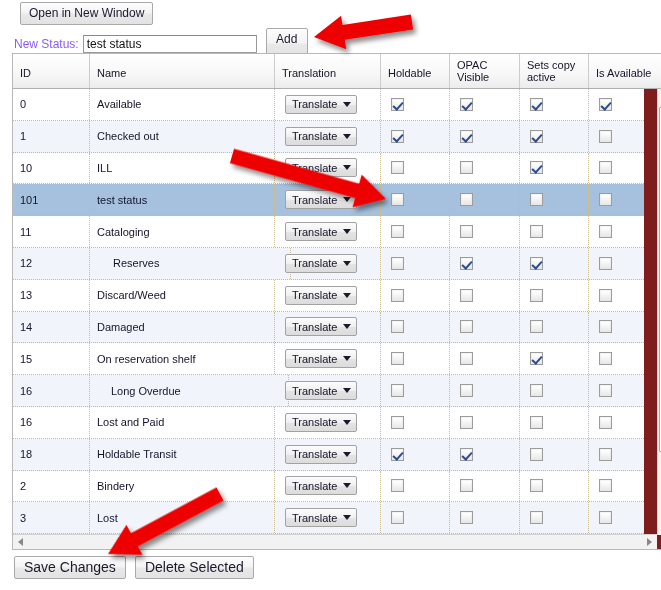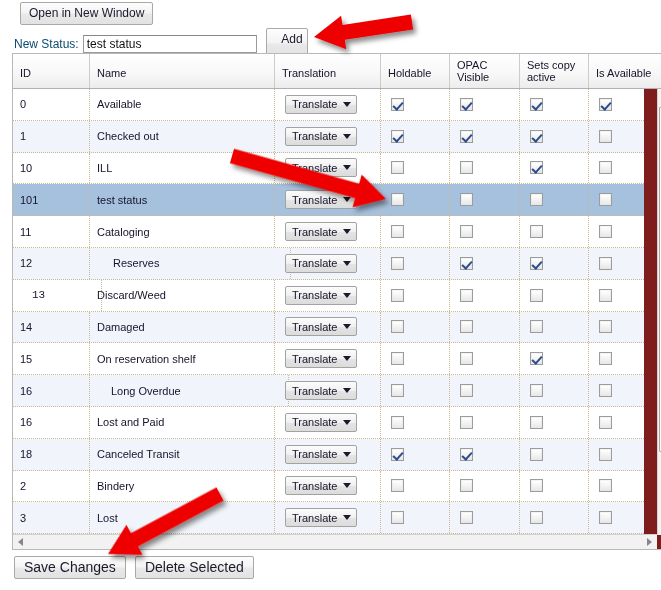--- a/index.html
+++ b/index.html
@@ -44,41 +44,41 @@
     padding: 2px 8px 3px 8px;
   }
   #new-status-row {
     position: absolute;
     left: 14px; top: 28px;
     display: flex;
     align-items: center;
   }
   #new-status-label {
     font-size: 12px;
-    color: #0c4a6e;
+    color: #8b5cf6;
     margin-right: 4px;
     white-space: nowrap;
   }
   #new-status-input {
     width: 174px;
     height: 18px;
     box-sizing: border-box;
     border: 1px solid #9a9a9a;
     border-top-color: #888;
     background: #ffffff;
     font-family: "Liberation Sans", sans-serif;
     font-size: 12px;
     color: #111;
     padding: 1px 3px;
     outline: none;
   }
   #add-btn {
     margin-left: 9px;
     width: 42px;
-    text-align: right;
+    text-align: center;
     padding: 2px 4px 11px 4px;
   }
 
   
   #grid {
     position: absolute;
     left: 12px; top: 53px;
     width: 661px;
     height: 497px;
     border: 1px solid #b8b8b8;
@@ -435,21 +435,21 @@
           <span class="cb on"></span>
         </div>
         <div class="cell ctr" style="left: 507px; width: 69px;">
           <span class="cb on"></span>
         </div>
         <div class="cell ctr" style="left: 576px; width: 68px; border-right: none;">
           <span class="cb"></span>
         </div>
       </div>
       <div class="row">
-        <div class="cell" style="left: 12px; width: 77px; font-family: Liberation Mono, monospace;">13</div>
+        <div class="cell" style="left: 0px; width: 77px;">13</div>
         <div class="cell" style="left: 77px; width: 185px;">Discard/Weed</div>
         <div class="cell" style="left: 262px; width: 106px;">
           <div class="translate-btn">
             <span>Translate</span>
             <span class="caret"></span>
           </div>
         </div>
         <div class="cell ctr" style="left: 368px; width: 69px;">
           <span class="cb"></span>
         </div>
@@ -546,21 +546,21 @@
         </div>
         <div class="cell ctr" style="left: 507px; width: 69px;">
           <span class="cb"></span>
         </div>
         <div class="cell ctr" style="left: 576px; width: 68px; border-right: none;">
           <span class="cb"></span>
         </div>
       </div>
       <div class="row alt">
         <div class="cell" style="left: 0px; width: 77px;">18</div>
-        <div class="cell" style="left: 77px; width: 185px;">Canceled Transit</div>
+        <div class="cell" style="left: 77px; width: 185px;">Holdable Transit</div>
         <div class="cell" style="left: 262px; width: 106px;">
           <div class="translate-btn">
             <span>Translate</span>
             <span class="caret"></span>
           </div>
         </div>
         <div class="cell ctr" style="left: 368px; width: 69px;">
           <span class="cb on"></span>
         </div>
         <div class="cell ctr" style="left: 437px; width: 70px;">

